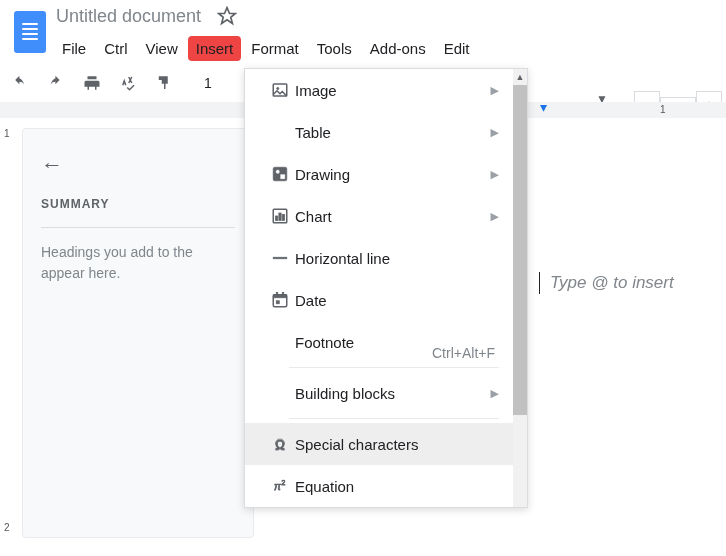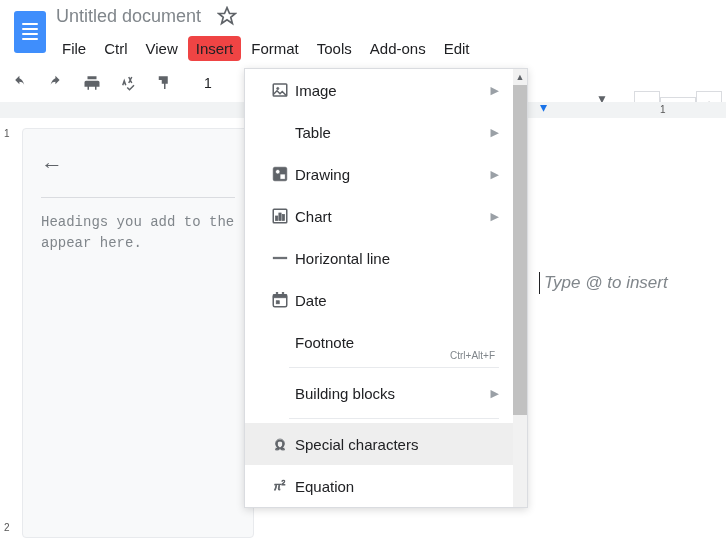--- a/index.html
+++ b/index.html
@@ -177,36 +177,35 @@
     margin-bottom: 16px;
   }
   .sb-divider {
     border-top: 1px solid #dadce0;
     margin-bottom: 14px;
   }
   .sb-text {
     font-size: 14px;
     color: #80868b;
     line-height: 1.5;
-    font-family: Liberation Mono, monospace;
   }
   .page-surface {
     flex: 1;
     background: #fff;
     position: relative;
   }
   .placeholder-text {
     position: absolute;
     left: 285px;
     top: 154px;
     font-style: italic;
     color: #80868b;
     font-size: 17px;
     border-left: 1px solid #202124;
-    padding-left: 4px;
+    padding-left: 10px;
     height: 22px;
     display: flex;
     align-items: center;
   }
   
   .insert-menu {
     position: absolute;
     left: 244px;
     top: 68px;
     width: 284px;
@@ -241,21 +240,21 @@
   }
   .menu-sep {
     border-top: 1px solid #e8eaed;
     margin: 4px 14px 4px 44px;
   }
   .shortcut {
     position: absolute;
     right: 18px;
     bottom: 2px;
     color: #80868b;
-    font-size: 10px;
+    font-size: 14px;
   }
   .scrollbar {
     width: 14px;
     background: #f1f1f1;
     position: relative;
   }
   .scroll-up, .scroll-thumb {
     position: absolute;
     left: 0; right: 0;
   }
@@ -341,20 +340,21 @@
 </div>
 
 <div class="body">
   <div class="left-ruler">
     <span style="top:10px">1</span>
     <span style="top:404px">2</span>
   </div>
 
   <div class="sidebar">
     <div class="back-arrow">←</div>
+    <div class="sb-heading">SUMMARY</div>
     <div class="sb-divider"></div>
     <div class="sb-text" id="outline-hint">Headings you add to the<br>appear here.</div>
   </div>
 
   <div class="page-surface">
     <div class="placeholder-text">Type @ to insert</div>
   </div>
 </div>
 
 <div class="insert-menu">

